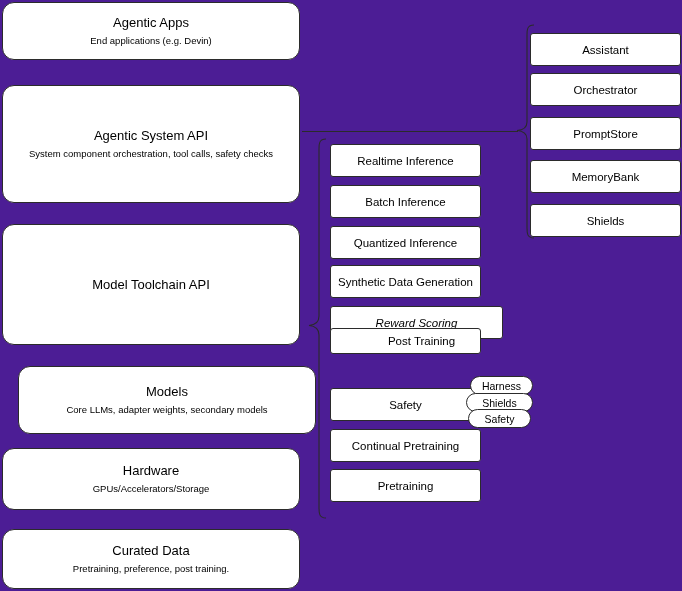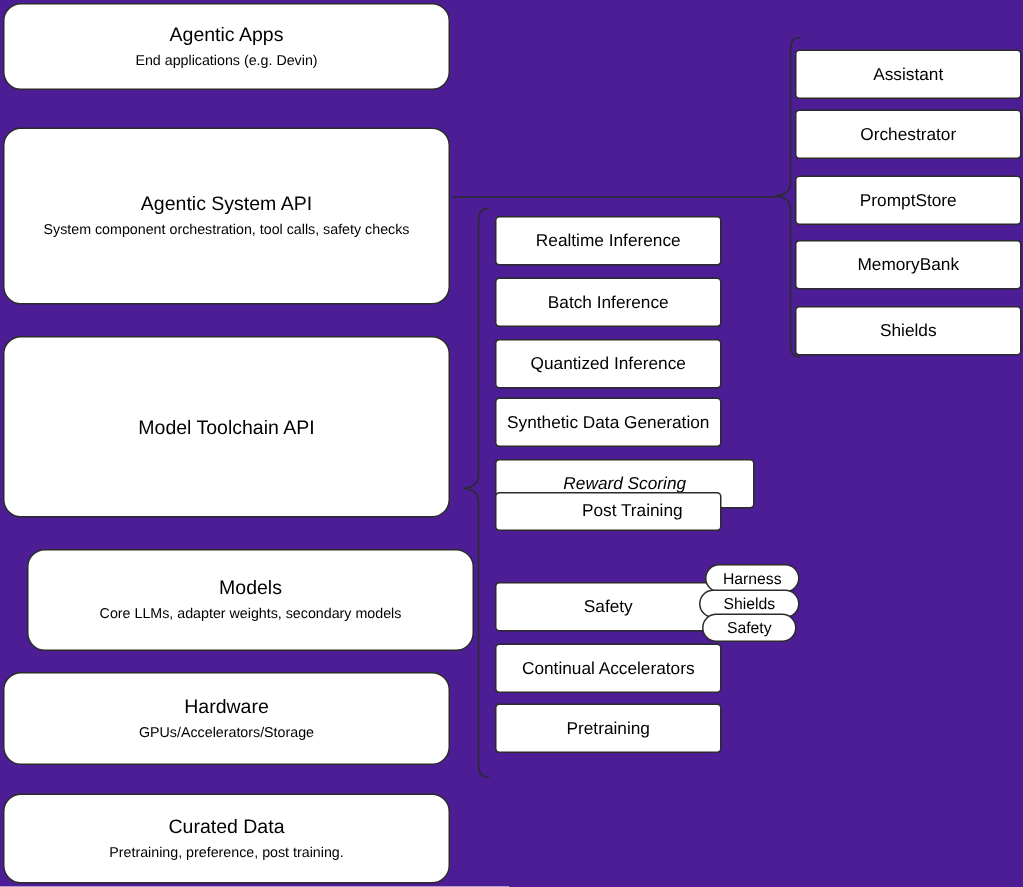--- a/index.html
+++ b/index.html
@@ -138,21 +138,21 @@
   <div class="cap-box" style="left:330px; top:306px; width:173px; height:33px;font-style:italic;">
     <span>Reward Scoring</span>
   </div>
   <div class="cap-box" style="left:330px; top:328px; width:151px; height:26px;padding-left:32px;">
     <span>Post Training</span>
   </div>
   <div class="cap-box" style="left:330px; top:388px; width:151px; height:33px;">
     <span>Safety</span>
   </div>
   <div class="cap-box" style="left:330px; top:429px; width:151px; height:33px;">
-    <span>Continual Accelerators</span>
+    <span>Continual Pretraining</span>
   </div>
   <div class="cap-box" style="left:330px; top:469px; width:151px; height:33px;">
     <span>Pretraining</span>
   </div>
 
   <div class="pill" style="left:470px; top:376px; width:63px; height:19px;">
     <span>Harness</span>
   </div>
   <div class="pill" style="left:466px; top:393px; width:67px; height:19px;">
     <span>Shields</span>

